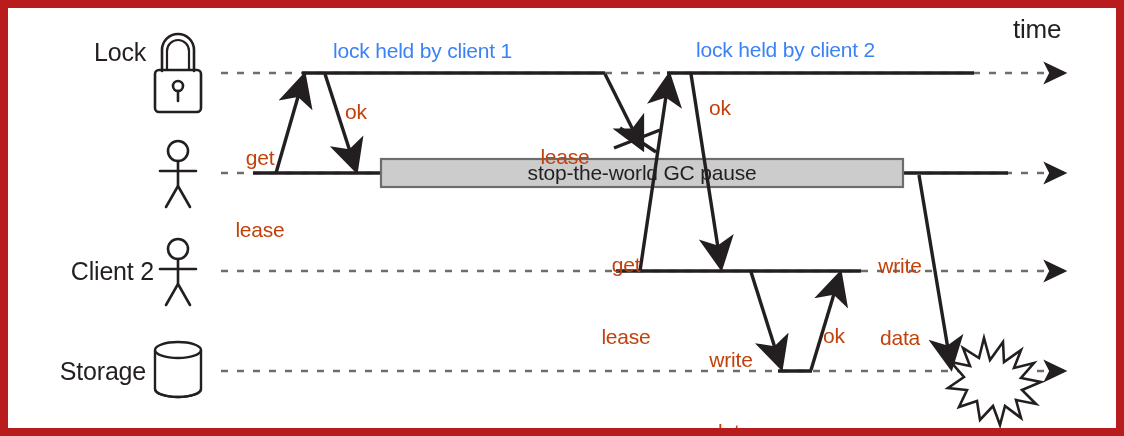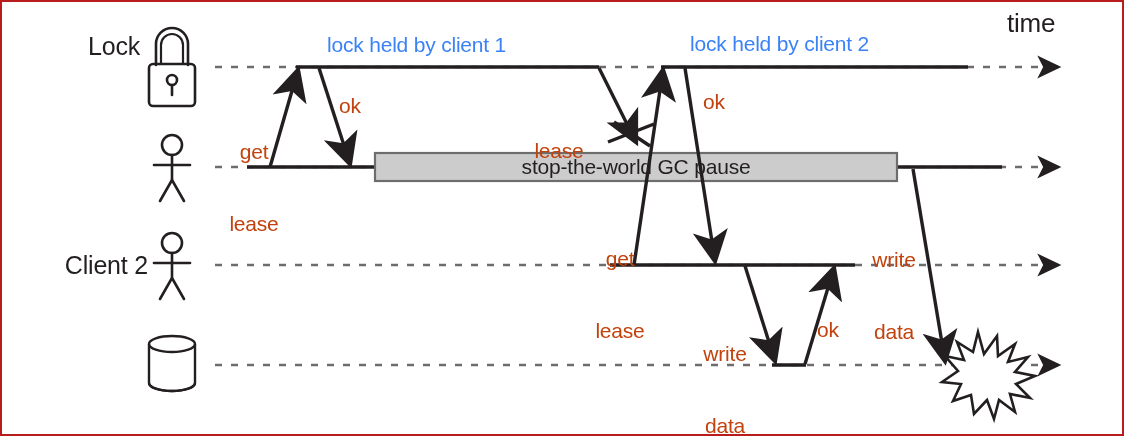--- a/index.html
+++ b/index.html
@@ -1,19 +1,19 @@
 <!DOCTYPE html>
 <html><head>
 <meta charset="utf-8">
 <style>
   html,body{margin:0;padding:0;background:#ffffff;}
   body{font-family:"Liberation Sans","DejaVu Sans",sans-serif;}
   #frame{
     position:relative;width:1124px;height:436px;box-sizing:border-box;
-    background:#ffffff;border:2px solid #b91c1c;overflow:hidden;
+    background:#ffffff;border:8px solid #b91c1c;overflow:hidden;
   }
   #canvas{position:absolute;left:0;top:0;width:1124px;height:436px;}
   .lane-label{
     position:absolute;text-align:right;color:#231f20;
     font-size:25px;line-height:29px;font-weight:400;letter-spacing:-0.2px;
   }
   .msg-label{
     position:absolute;color:#c2410c;font-size:21px;line-height:24px;
     text-align:center;white-space:pre;letter-spacing:-0.2px;
   }
@@ -116,20 +116,21 @@
 
     <g fill="#ffffff" stroke="#231f20" stroke-width="2.6" stroke-linejoin="miter">
       <polygon points="976,330 982,352 995,334 996,354 1013,342 1006,360 1026,355 1013,370 1033,374 1014,382 1028,396 1008,392 1013,410 997,398 992,417 985,398 972,412 969,393 951,399 959,382 940,380 956,369 943,354 962,358 955,340 971,350"></polygon>
     </g>
   </svg>
 
   <div class="lane-label" style="left:0px;top:30px;width:138px;">
     <div>Lock</div>
   </div>
   <div class="lane-label" style="left:8px;top:249px;width:138px;">Client 2</div>
+  <div class="lane-label" style="left:0px;top:349px;width:138px;">Storage</div>
 
   <div class="time-label" style="left:1005px;top:7px;">time</div>
 
   <div class="span-label" style="left:325px;top:31px;">lock held by client 1</div>
   <div class="span-label" style="left:688px;top:30px;">lock held by client 2</div>
 
   <div class="gc-label" style="left:373px;top:153px;width:522px;">stop-the-world GC pause</div>
 
   <div class="msg-label" style="left:202px;top:90px;width:100px;">
     <div>get</div>

